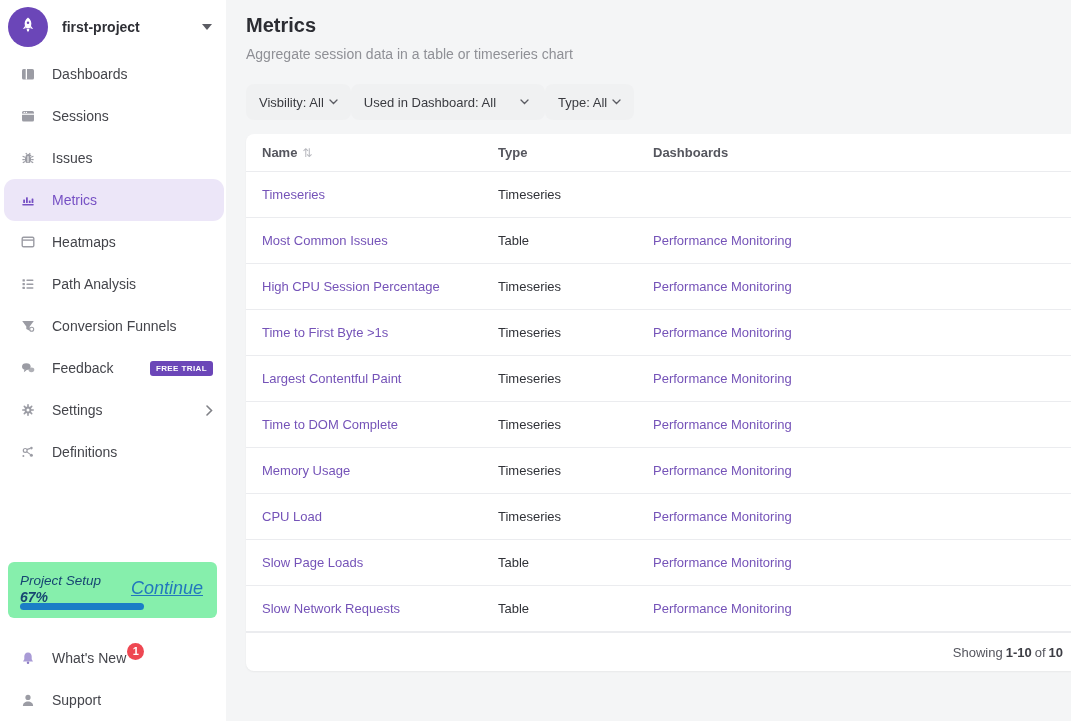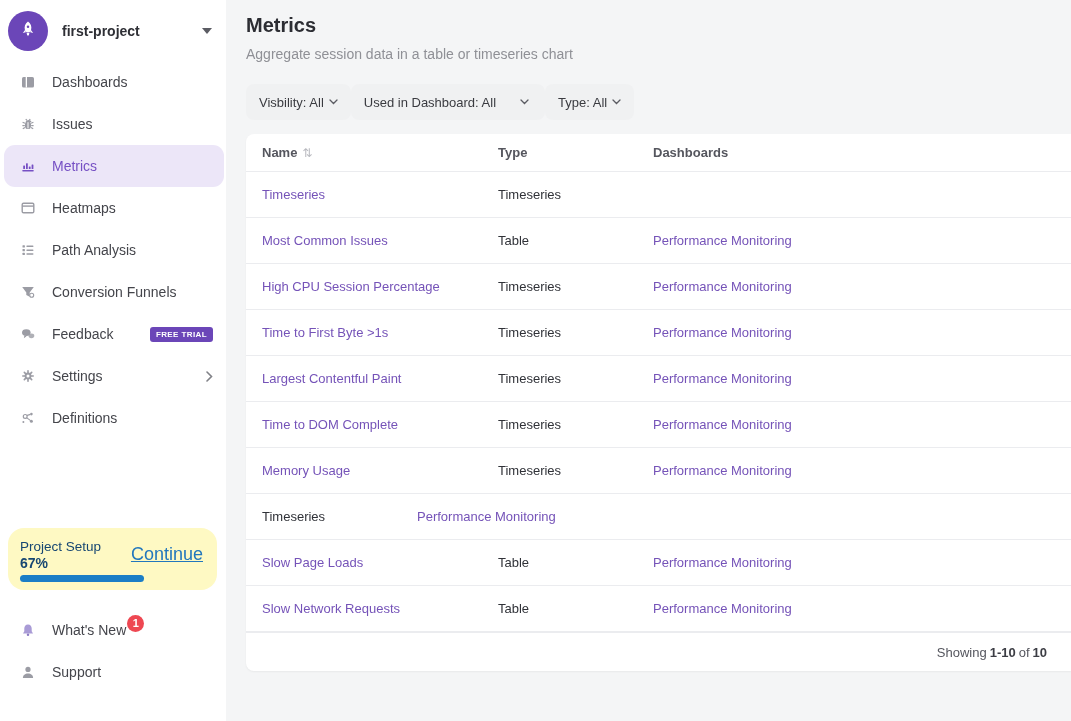--- a/index.html
+++ b/index.html
@@ -21,22 +21,22 @@
     font-size:14px; color:#44454b; cursor:pointer; position:relative; }
   .side-item .icon { width:16px; height:16px; margin-right:16px; color:#9b9ca4;
     display:inline-flex; align-items:center; justify-content:center; flex-shrink:0; }
   .side-item.selected { background:#ece6f8; border-radius:11px; margin:0 2px 0 4px;
     padding-left:16px; color:#7650c4; }
   .side-item.selected .icon { color:#7650c4; }
   .trial-badge { margin-left:auto; margin-right:13px; background:#6b46b8; color:#ffffff;
     font-size:8px; font-weight:bold; letter-spacing:.4px; padding:3px 6px; border-radius:3px; }
   .chev-right { margin-left:auto; margin-right:13px; width:7px; height:11px; }
 
-  .setup-card { margin:89px 9px 0 8px; height:62px; background:#fef9c3; border-radius:16px;
-    padding:10px 14px 0 12px; position:relative; }
+  .setup-card { margin:89px 9px 0 8px; height:62px; background:#86efac; border-radius:6px;
+    padding:10px 14px 0 12px; position:relative;font-style:italic; }
   .setup-row { display:flex; align-items:center; }
   .setup-title { font-size:13.5px; color:#164672; line-height:17px; }
   .setup-pct { font-size:14px; font-weight:bold; color:#164672; line-height:16px; }
   .continue-link { margin-left:auto; font-size:18px; color:#2277bd; text-decoration:underline; cursor:pointer; }
   .setup-bar { position:absolute; left:12px; right:12px; bottom:8px; height:7px; border-radius:4px; }
   .setup-fill { height:7px; border-radius:4px; background:#1b7ec6; width:0; }
 
   .bottom-nav { margin-top:19px; }
   .notif-badge { display:inline-flex; align-items:center; justify-content:center;
     width:17px; height:17px; border-radius:50%; background:#ee4752; color:#fff;
@@ -63,21 +63,21 @@
   .col-type { width:155px; }
   .col-dash { flex:1; }
   .sort-glyph { color:#b8b9bf; font-weight:normal; font-size:12px; margin-left:5px; }
   .trow { display:flex; height:46px; align-items:center; padding-left:16px;
     border-bottom:1px solid #ebecef; }
   .trow:last-of-type { border-bottom:none; }
   .cell { font-size:13px; }
   .cell a { color:#7553b8; text-decoration:none; cursor:pointer; }
   .cell.type-cell { color:#303238; }
   .tfoot { border-top:1px solid #ebecef; height:39px; display:flex; align-items:center;
-    justify-content:flex-end; padding-right:24px; font-size:13px; color:#55565e; }
+    justify-content:flex-end; padding-right:8px; font-size:13px; color:#55565e; }
   .tfoot b { margin:0 3px; color:#3c3d44; }
   .tfoot b:last-child { margin-right:0; }
 </style>
 </head>
 <body>
 
 <div class="app">
 
   <div class="sidebar">
 
@@ -103,20 +103,31 @@
       <div class="side-item">
         <span class="icon">
           <svg width="16" height="16" viewBox="0 0 16 16" fill="currentColor">
             <rect x="2" y="3" width="12" height="10.5" rx="1.6"></rect>
             <rect x="5.7" y="3" width="1.3" height="10.5" fill="#ffffff"></rect>
           </svg>
         </span>
         <span>Dashboards</span>
       </div>
 
+      <div class="side-item">
+        <span class="icon">
+          <svg width="16" height="16" viewBox="0 0 16 16" fill="currentColor">
+            <rect x="2" y="3" width="12" height="10.5" rx="1.6"></rect>
+            <rect x="2" y="5.6" width="12" height="1.2" fill="#ffffff"></rect>
+            <circle cx="4.3" cy="4.4" r=".7" fill="#ffffff"></circle>
+            <circle cx="6.4" cy="4.4" r=".7" fill="#ffffff"></circle>
+          </svg>
+        </span>
+        <span>Sessions</span>
+      </div>
 
       <div class="side-item">
         <span class="icon">
           <svg width="16" height="16" viewBox="0 0 16 16">
             <g stroke="currentColor" stroke-width="1.2" fill="none">
               <line x1="2.6" y1="6.3" x2="5" y2="7.3"></line>
                 <line x1="2.4" y1="9.6" x2="4.8" y2="9.6"></line>
                 <line x1="2.8" y1="12.8" x2="5" y2="11.4"></line>
               <line x1="13.4" y1="6.3" x2="11" y2="7.3"></line>
                 <line x1="13.6" y1="9.6" x2="11.2" y2="9.6"></line>
@@ -331,20 +342,21 @@
         <div class="cell col-name"><a>Time to DOM Complete</a></div>
         <div class="cell col-type type-cell">Timeseries</div>
         <div class="cell col-dash"><a>Performance Monitoring</a></div>
       </div>
       <div class="trow">
         <div class="cell col-name"><a>Memory Usage</a></div>
         <div class="cell col-type type-cell">Timeseries</div>
         <div class="cell col-dash"><a>Performance Monitoring</a></div>
       </div>
       <div class="trow">
+        <div class="cell col-name"><a>CPU Load</a></div>
         <div class="cell col-type type-cell">Timeseries</div>
         <div class="cell col-dash"><a>Performance Monitoring</a></div>
       </div>
       <div class="trow">
         <div class="cell col-name"><a>Slow Page Loads</a></div>
         <div class="cell col-type type-cell">Table</div>
         <div class="cell col-dash"><a>Performance Monitoring</a></div>
       </div>
       <div class="trow">
         <div class="cell col-name"><a>Slow Network Requests</a></div>

